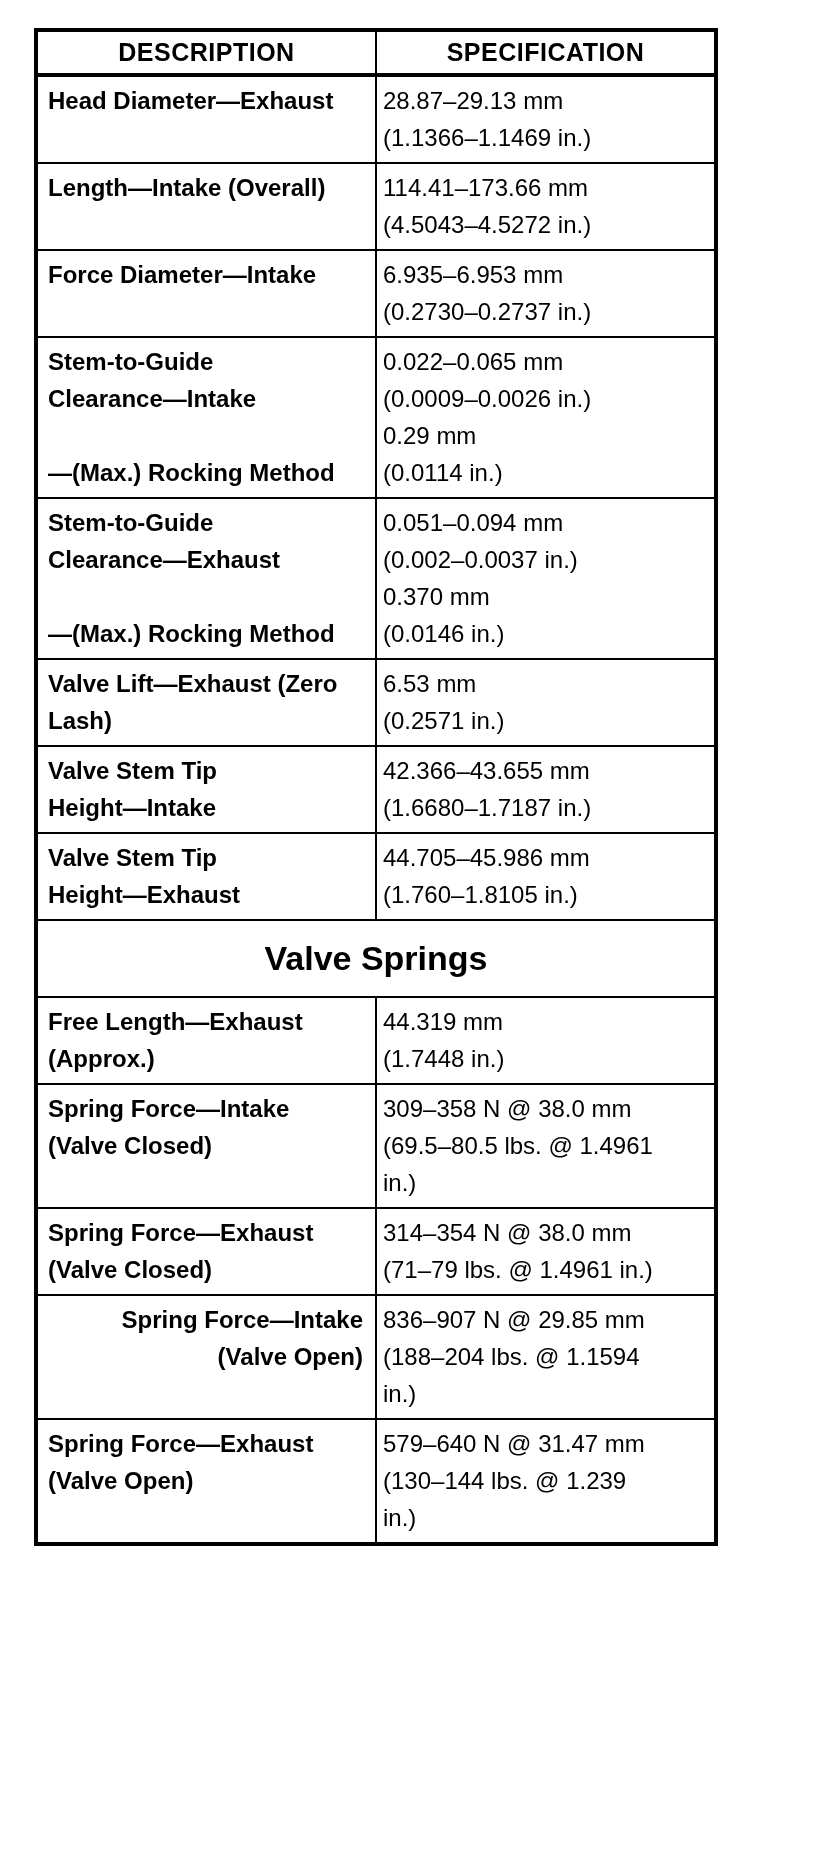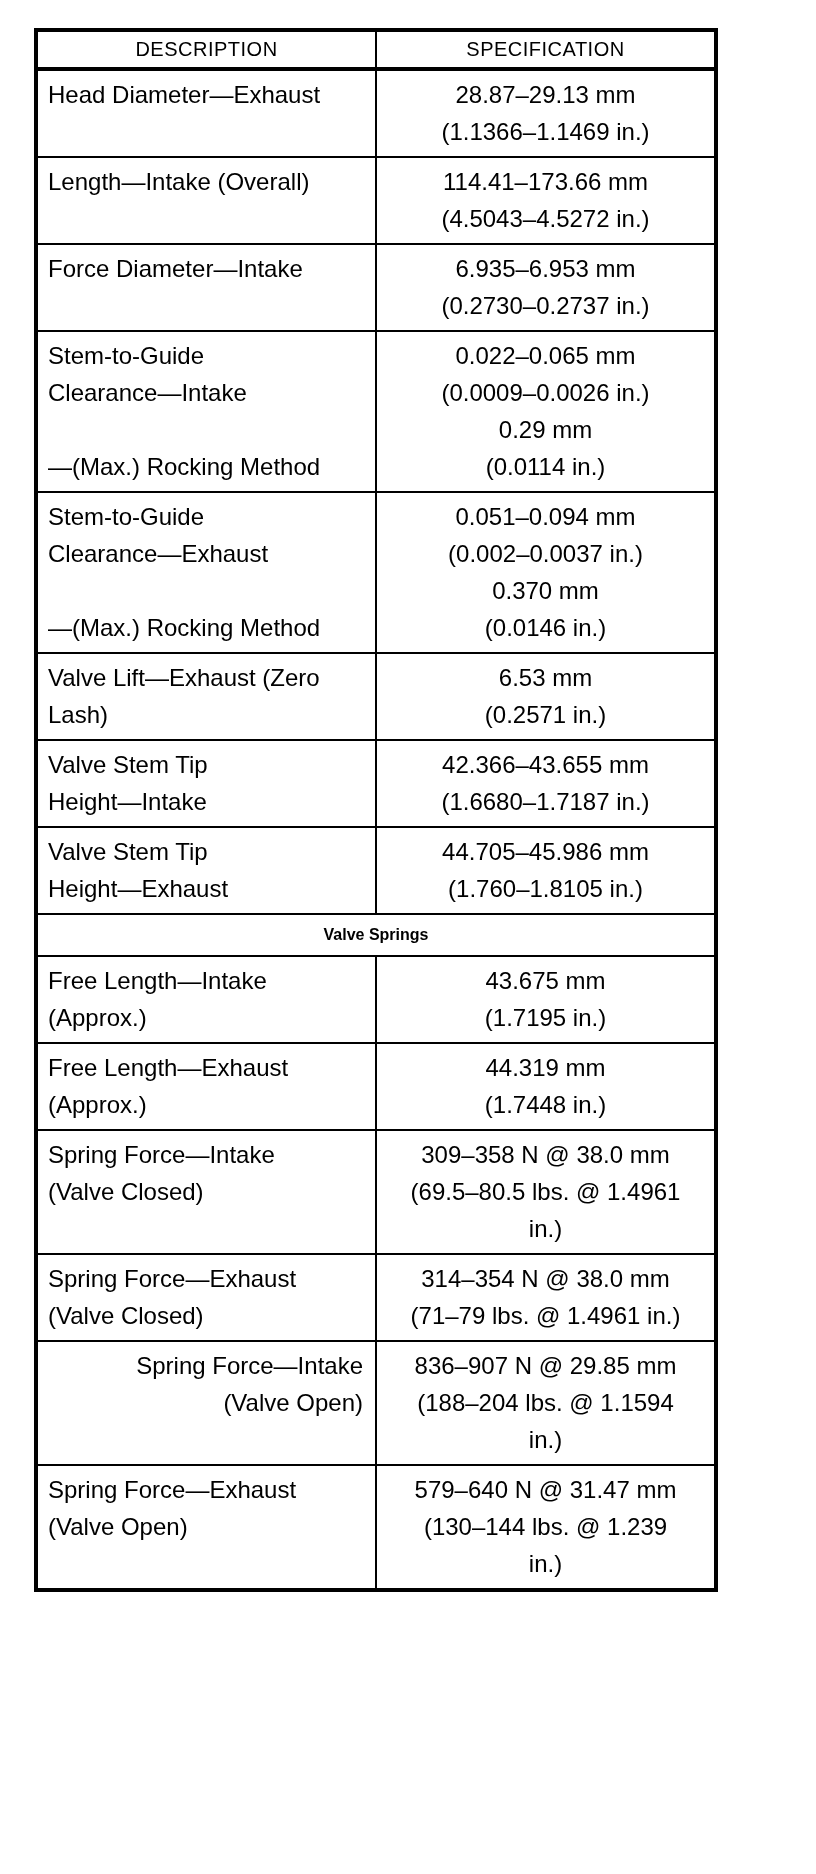--- a/index.html
+++ b/index.html
@@ -25,50 +25,51 @@
   }
   .spec-table th,
   .spec-table td {
     border: 2px solid #000;
     vertical-align: top;
   }
   .spec-table thead tr {
     border-bottom: 4px solid #000;
   }
   .spec-table th {
-    font-size: 20px;
-    font-weight: 400;
+    font-size: 25px;
+    font-weight: 700;
     text-align: center;
     padding: 6px 4px;
     letter-spacing: 0.5px;
   }
   .desc-cell {
     text-align: left;
     padding: 5px 25px 6px 10px;
+    font-weight: bold;
   }
   .spec-cell {
-    text-align: center;
+    text-align: left;
     padding: 5px 6px 6px 6px;
   }
   .desc-cell.align-right {
     text-align: right;
     padding-right: 12px;
   }
   .line {
     font-size: 24px;
     line-height: 37px;
     min-height: 37px;
     white-space: nowrap;
     overflow: visible;
   }
   .section-cell {
     text-align: center;
     font-weight: 700;
-    font-size: 16px;
-    padding: 11px 4px;
+    font-size: 34px;
+    padding: 18px 4px;
   }
 </style>
 </head>
 <body>
 
 <div class="page">
   <table class="spec-table">
     <colgroup>
       <col style="width:50%">
       <col style="width:50%">
@@ -163,30 +164,20 @@
           <td class="spec-cell">
             <div class="line">44.705–45.986 mm</div>
             <div class="line">(1.760–1.8105 in.)</div>
           </td>
         </tr>
         <tr>
           <td colspan="2" class="section-cell">Valve Springs</td>
         </tr>
         <tr>
           <td class="desc-cell">
-            <div class="line">Free Length—Intake</div>
-            <div class="line">(Approx.)</div>
-          </td>
-          <td class="spec-cell">
-            <div class="line">43.675 mm</div>
-            <div class="line">(1.7195 in.)</div>
-          </td>
-        </tr>
-        <tr>
-          <td class="desc-cell">
             <div class="line">Free Length—Exhaust</div>
             <div class="line">(Approx.)</div>
           </td>
           <td class="spec-cell">
             <div class="line">44.319 mm</div>
             <div class="line">(1.7448 in.)</div>
           </td>
         </tr>
         <tr>
           <td class="desc-cell">

